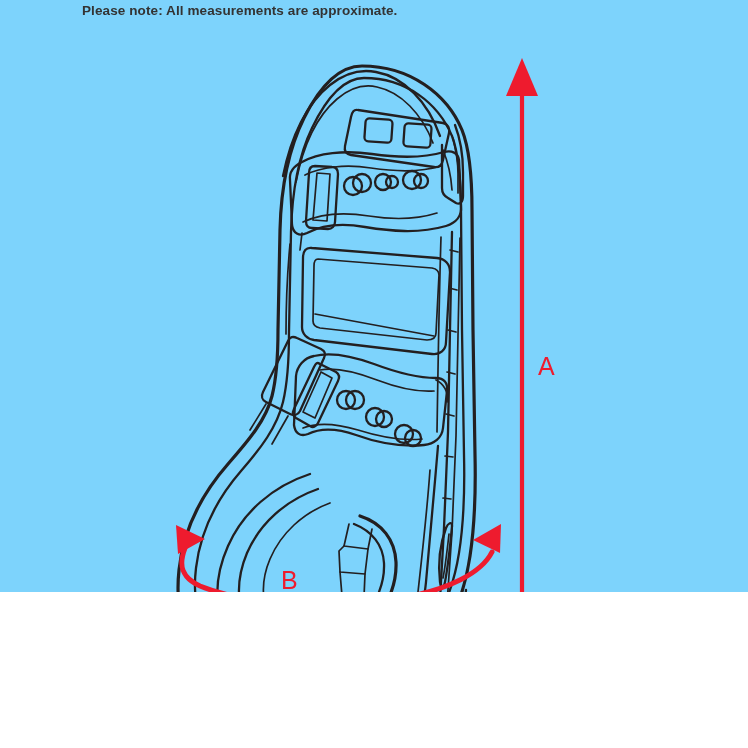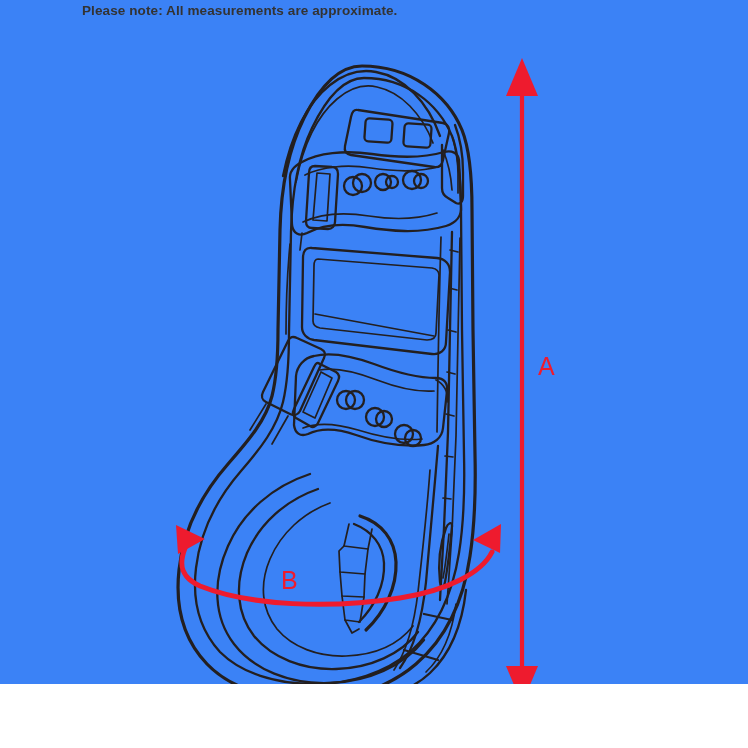--- a/index.html
+++ b/index.html
@@ -3,22 +3,22 @@
 <meta charset="utf-8">
 <style>
   html, body {
     margin: 0;
     padding: 0;
     background: #ffffff;
   }
   #page {
     position: relative;
     width: 748px;
-    height: 684px;
-    background: #3b82f6;
+    height: 592px;
+    background: #7dd3fc;
     overflow: hidden;
     font-family: "Liberation Sans", sans-serif;
   }
   #note-text {
     position: absolute;
     left: 82px;
     top: 3px;
     font-size: 13.5px;
     font-weight: 600;
     color: #333333;

